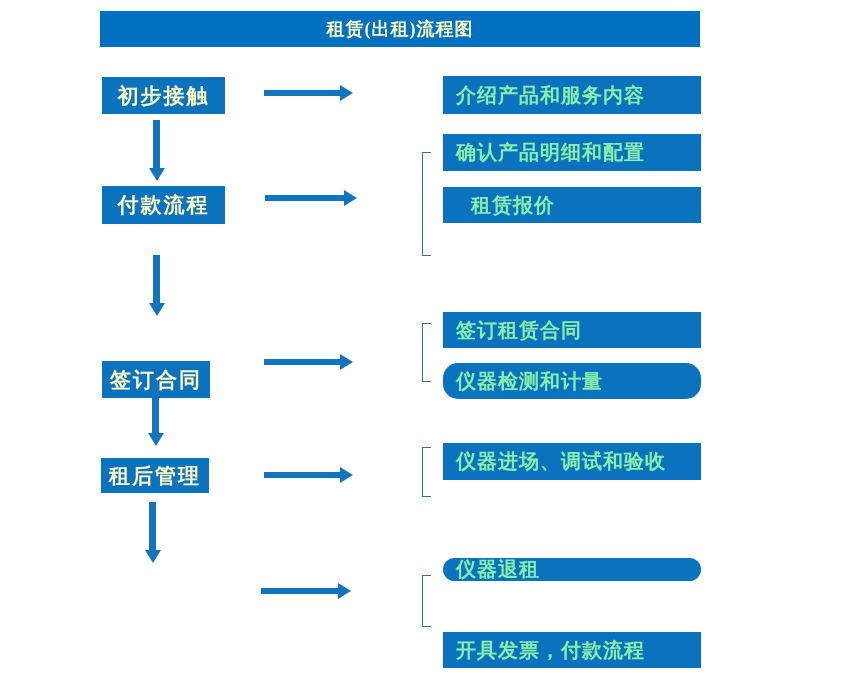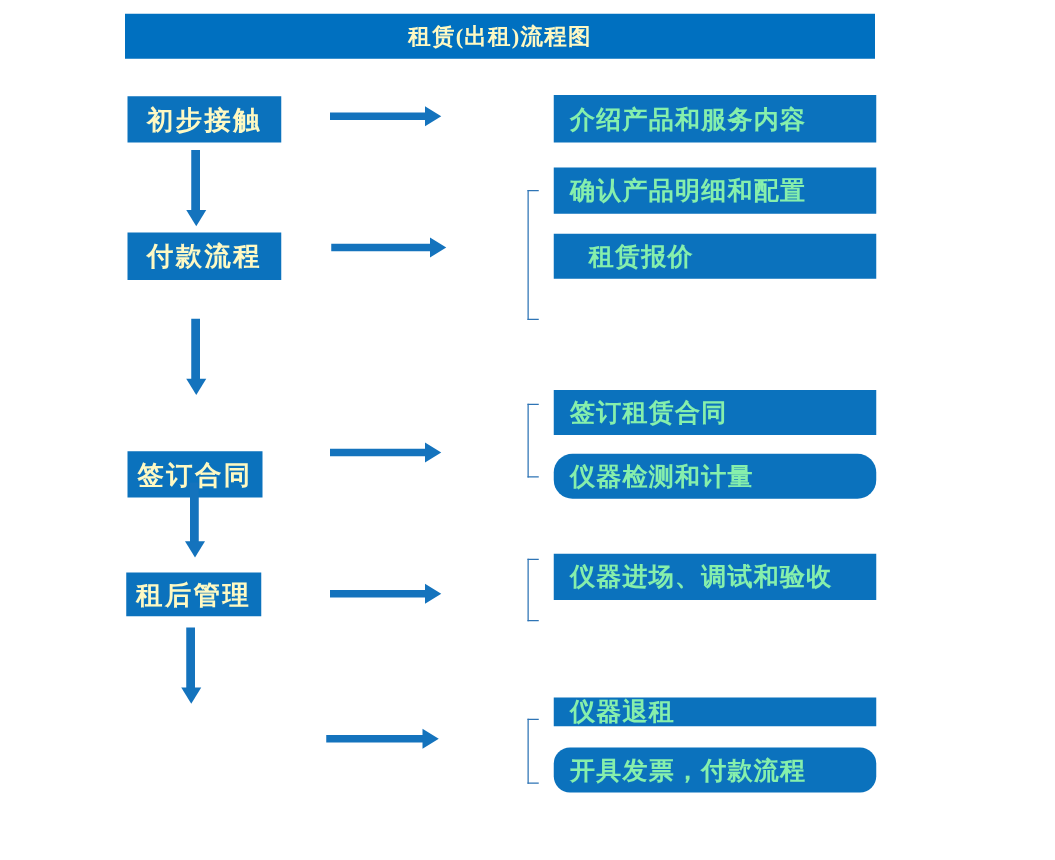--- a/index.html
+++ b/index.html
@@ -104,16 +104,16 @@
   <div class="rbox" style="top:76px;height:38px;">介绍产品和服务内容</div>
 
   <div class="rbox" style="top:134px;height:37px;">确认产品明细和配置</div>
   <div class="rbox" style="top:187px;height:36px;padding-left:28px;">租赁报价</div>
 
   <div class="rbox" style="top:312px;height:36px;">签订租赁合同</div>
   <div class="rbox" style="top:363px;height:36px;border-radius:15px;">仪器检测和计量</div>
 
   <div class="rbox" style="top:422px;height:37px;margin-top:21px;">仪器进场、调试和验收</div>
 
-  <div class="rbox" style="top:558px;height:23px;">仪器退租</div>
-  <div class="rbox" style="top:598px;height:36px;border-radius:13px;">开具发票，付款流程</div>
+  <div class="rbox" style="top:558px;height:23px;border-radius:17px;">仪器退租</div>
+  <div class="rbox" style="top:632px;height:36px;">开具发票，付款流程</div>
 
 </div>
 
 </body></html>

